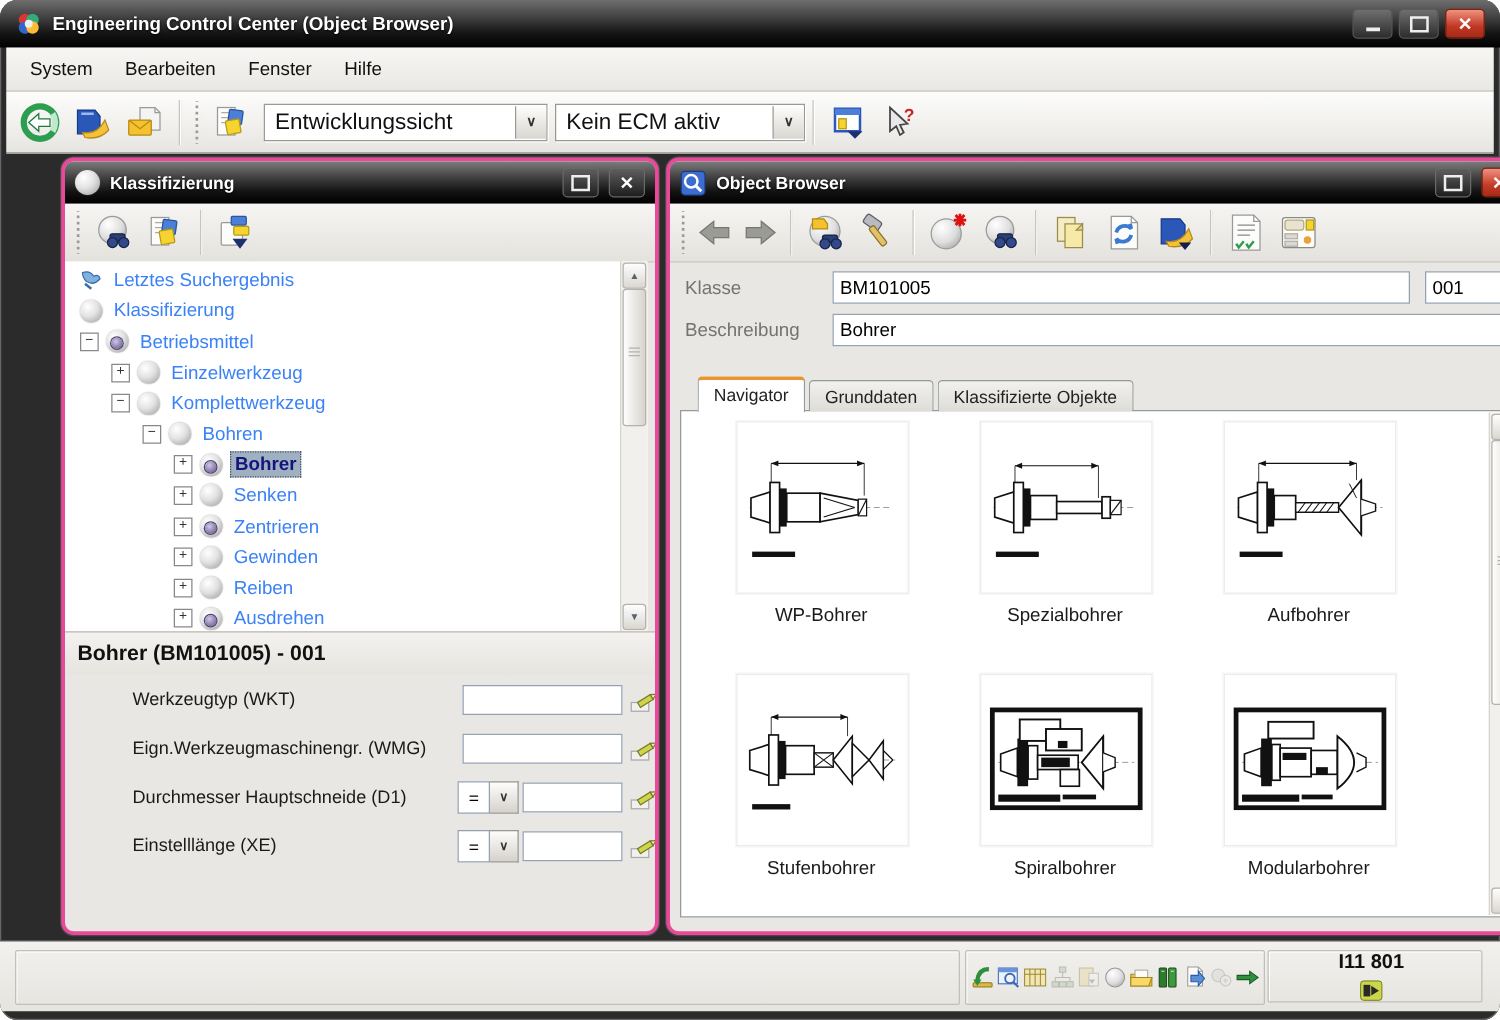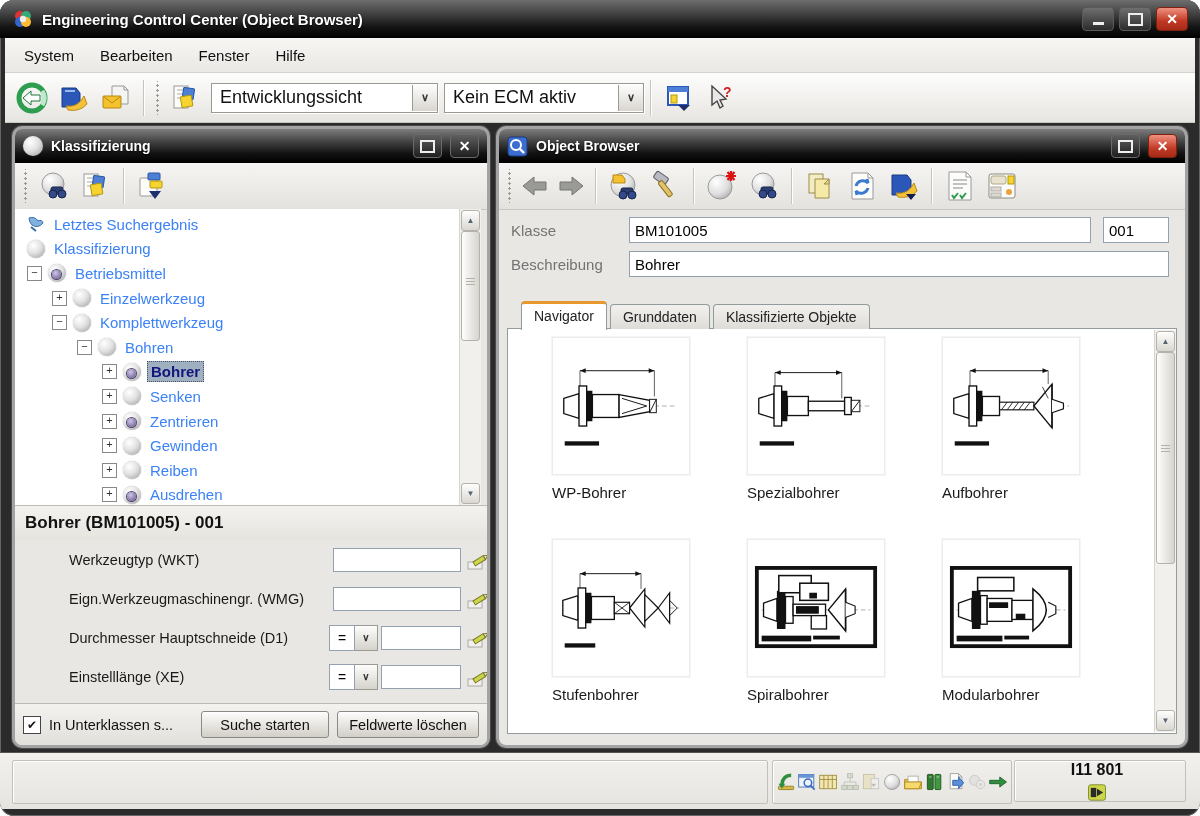--- a/index.html
+++ b/index.html
@@ -24,21 +24,21 @@
   .toolbar{position:absolute;top:73px;left:5px;right:5px;height:49px;background:linear-gradient(#fdfdfc,#e7e5e1);border-bottom:1px solid #c9c7c1;display:flex;align-items:center;padding-left:6px;}
   .tsep{width:1px;height:36px;background:#c6c4be;border-right:1px solid #fff;margin:0 6px;}
   .grip{width:6px;height:34px;margin:0 4px;background-image:radial-gradient(#9a9a94 35%,transparent 40%);background-size:5px 5px;background-position:0 2px;}
   .tbtn{width:42px;height:40px;border-radius:4px;}
   .combo{height:28px;background:#fff;border:1px solid #9a9a94;box-shadow:1px 1px 0 #fff;display:flex;align-items:center;}
   .combo .val{flex:1;padding:0 8px;font-size:18px;color:#111;white-space:nowrap;overflow:hidden;}
   .combo .drop{width:24px;height:26px;border-left:1px solid #9a9a94;background:linear-gradient(#fdfdfc,#d9d6d0);color:#333;font-size:11px;}
   .combo .drop::before{content:"\2228";font-weight:bold;}
 
   
-  .panel{position:absolute;border:3px solid #a3a3a3;border-radius:10px;background:#e9e7e3;overflow:hidden;box-shadow:0 0 0 1px #4a4a4a;}
+  .panel{position:absolute;border:3px solid #ec4899;border-radius:10px;background:#e9e7e3;overflow:hidden;box-shadow:0 0 0 1px #4a4a4a;margin-left:37px;}
   .ptitle{height:34px;background:linear-gradient(#7d7d7d,#3e3e3e 40%,#121212 72%,#000);display:flex;align-items:center;padding:0 8px;gap:8px;}
   .ptitle .t{color:#fff;font-weight:bold;font-size:14px;flex:1;text-shadow:0 1px 2px #000;}
   .pbtn{width:27px;height:22px;border:1px solid #6a6a6a;border-radius:4px;background:linear-gradient(#5f5f5f,#1e1e1e);}
   .pbtn.red{background:linear-gradient(#f09181,#c33b26 60%,#a42a17);border-color:#7e220f;}
   .ptoolbar{height:46px;background:linear-gradient(#f6f5f3,#e4e2dd);border-bottom:1px solid #c9c7c1;display:flex;align-items:center;padding-left:4px;}
 
   .sphere{width:18px;height:18px;border-radius:50%;background:radial-gradient(circle at 35% 30%,#ffffff,#e2e2e2 45%,#b4b4b4 80%,#8e8e8e);box-shadow:0 0 1px #777;position:relative;flex:none;}
   .sphere.gear::after{content:"";position:absolute;left:4px;top:6px;width:9px;height:9px;border-radius:50%;background:radial-gradient(circle at 40% 35%,#cfc6e8,#8d7fae 60%,#5d5180);box-shadow:0 0 0 1px #4f4670;}
 
   
@@ -77,21 +77,21 @@
   
   .obfield{display:flex;align-items:center;height:28px;margin:6px 16px 0 12px;}
   .obfield .flabel{width:118px;font-size:15px;font-weight:normal;color:#737373;}
 
   
   .tabs{display:flex;align-items:flex-end;height:28px;margin-left:22px;position:relative;z-index:2;}
   .tab{border:1px solid #919b9c;border-bottom:none;border-radius:4px 4px 0 0;background:linear-gradient(#f2f1ee,#dedcd7);padding:4px 12px 3px;font-size:14px;color:#222;margin-right:3px;height:17px;}
   .tab.active{background:#fff;border-top:3px solid #e8962e;padding-top:4px;height:19px;font-size:14px;margin-bottom:-1px;}
 
   .obcontent{position:absolute;background:#fff;border:1px solid #939b9d;}
-  .card{position:absolute;width:136px;text-align:left;}
+  .card{position:absolute;width:136px;text-align:center;}
   .cimg{width:136px;height:136px;background:#fff;border:1px solid #ececec;box-shadow:0 0 0 1px #f6f6f6;display:flex;align-items:center;justify-content:center;}
   .clabel{margin-top:9px;font-size:15px;color:#1a1a1a;}
 
   
   .statusbar{position:absolute;left:0;right:0;top:752px;height:56px;background:linear-gradient(#f2f1ee,#e6e4df);border-top:1px solid #555;}
   .spanel{position:absolute;top:7px;height:42px;border:1px solid #c2c0ba;border-radius:2px;box-shadow:1px 1px 0 #fff inset;flex-direction:column;}
   .sicons{display:flex;align-items:center;height:100%;padding:0 3px;gap:1px;}
   .session{font-size:16px;font-weight:bold;color:#111;}
   svg{display:block;}
 </style>
@@ -355,26 +355,20 @@
             </svg>
         </div>
       </div>
       <div class="vscroll" style="top:0;bottom:0;right:0;">
         <div class="sbtn ctr" style="top:1px;">▲</div>
         <div class="sthumb" style="top:22px;height:24px;"></div>
         <div class="sbtn ctr" style="bottom:1px;">▼</div>
       </div>
     </div>
 
-    <div class="pfooter" style="position:absolute;left:0;right:0;bottom:0;">
-      <div class="chk ctr"></div>
-      <div class="chklbl">In Unterklassen s...</div>
-      <button class="btn" style="width:128px;">Suche starten</button>
-      <button class="btn" style="width:142px;padding:0 4px;">Feldwerte löschen</button>
-    </div>
   </div>
 
   <div class="panel" style="left:496px;top:126px;width:686px;height:616px;">
     <div class="ptitle">
       <svg width="21" height="21" viewBox="0 0 21 21">
         <rect x="1" y="1" width="19" height="19" rx="3" fill="#3b6ed0" stroke="#1d3b7e"></rect>
         <circle cx="9" cy="9" r="5" fill="none" stroke="#fff" stroke-width="2"></circle>
         <path d="M12.5 12.5 L17 17" stroke="#fff" stroke-width="2.4"></path>
       </svg>
       <div class="t">Object Browser</div>

